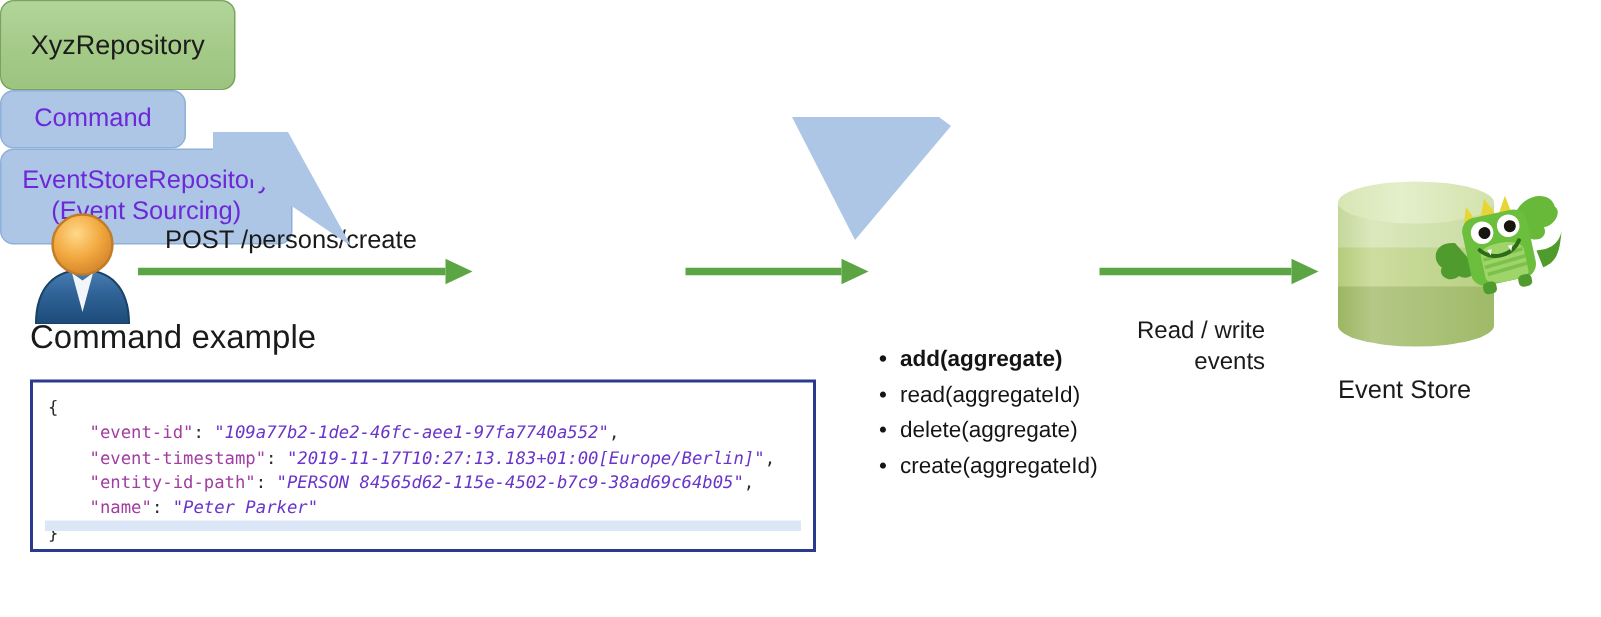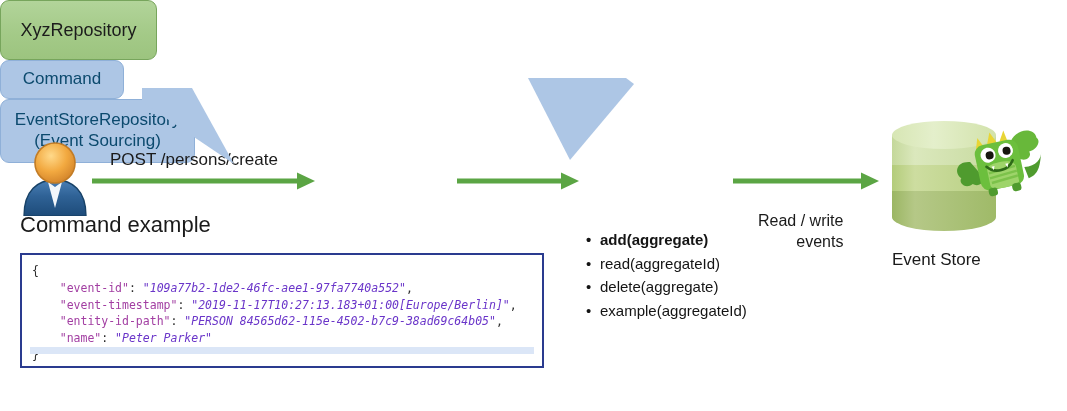--- a/index.html
+++ b/index.html
@@ -13,21 +13,21 @@
     overflow: hidden;
   }
   .stage { position: absolute; inset: 0; }
   .abs { position: absolute; }
 
   
   .callout {
     background: #adc6e5;
     border: 1px solid #8fb0d8;
     border-radius: 9px;
-    color: #0c4a6e;
+    color: #6d28d9;
     text-align: center;
     display: flex; flex-direction: column;
     align-items: center; justify-content: center;
     line-height: 1.22;
   }
   #callout-command {
     left: 108px; top: 56px; width: 122px; height: 37px;
     font-size: 17px;
   }
   #callout-esr {
@@ -146,21 +146,21 @@
   </div>
 
   <div class="proc-box" id="box-repository">
     <span>XyzRepository</span>
   </div>
 
   <ul id="method-list">
     <li class="bold">add(aggregate)</li>
     <li>read(aggregateId)</li>
     <li>delete(aggregate)</li>
-    <li>example(aggregateId)</li>
+    <li>create(aggregateId)</li>
   </ul>
 
   <svg class="callout-tail" style="left:140px; top:88px; width:130px; height:80px;" viewBox="0 0 130 80">
     <polygon points="2,0 52,0 94,76 2,14" fill="#adc6e5"></polygon>
   </svg>
   <div class="callout" id="callout-command">
     <span>Command</span>
   </div>
 
   <svg class="callout-tail" style="left:500px; top:78px; width:140px; height:86px;" viewBox="0 0 140 86">

